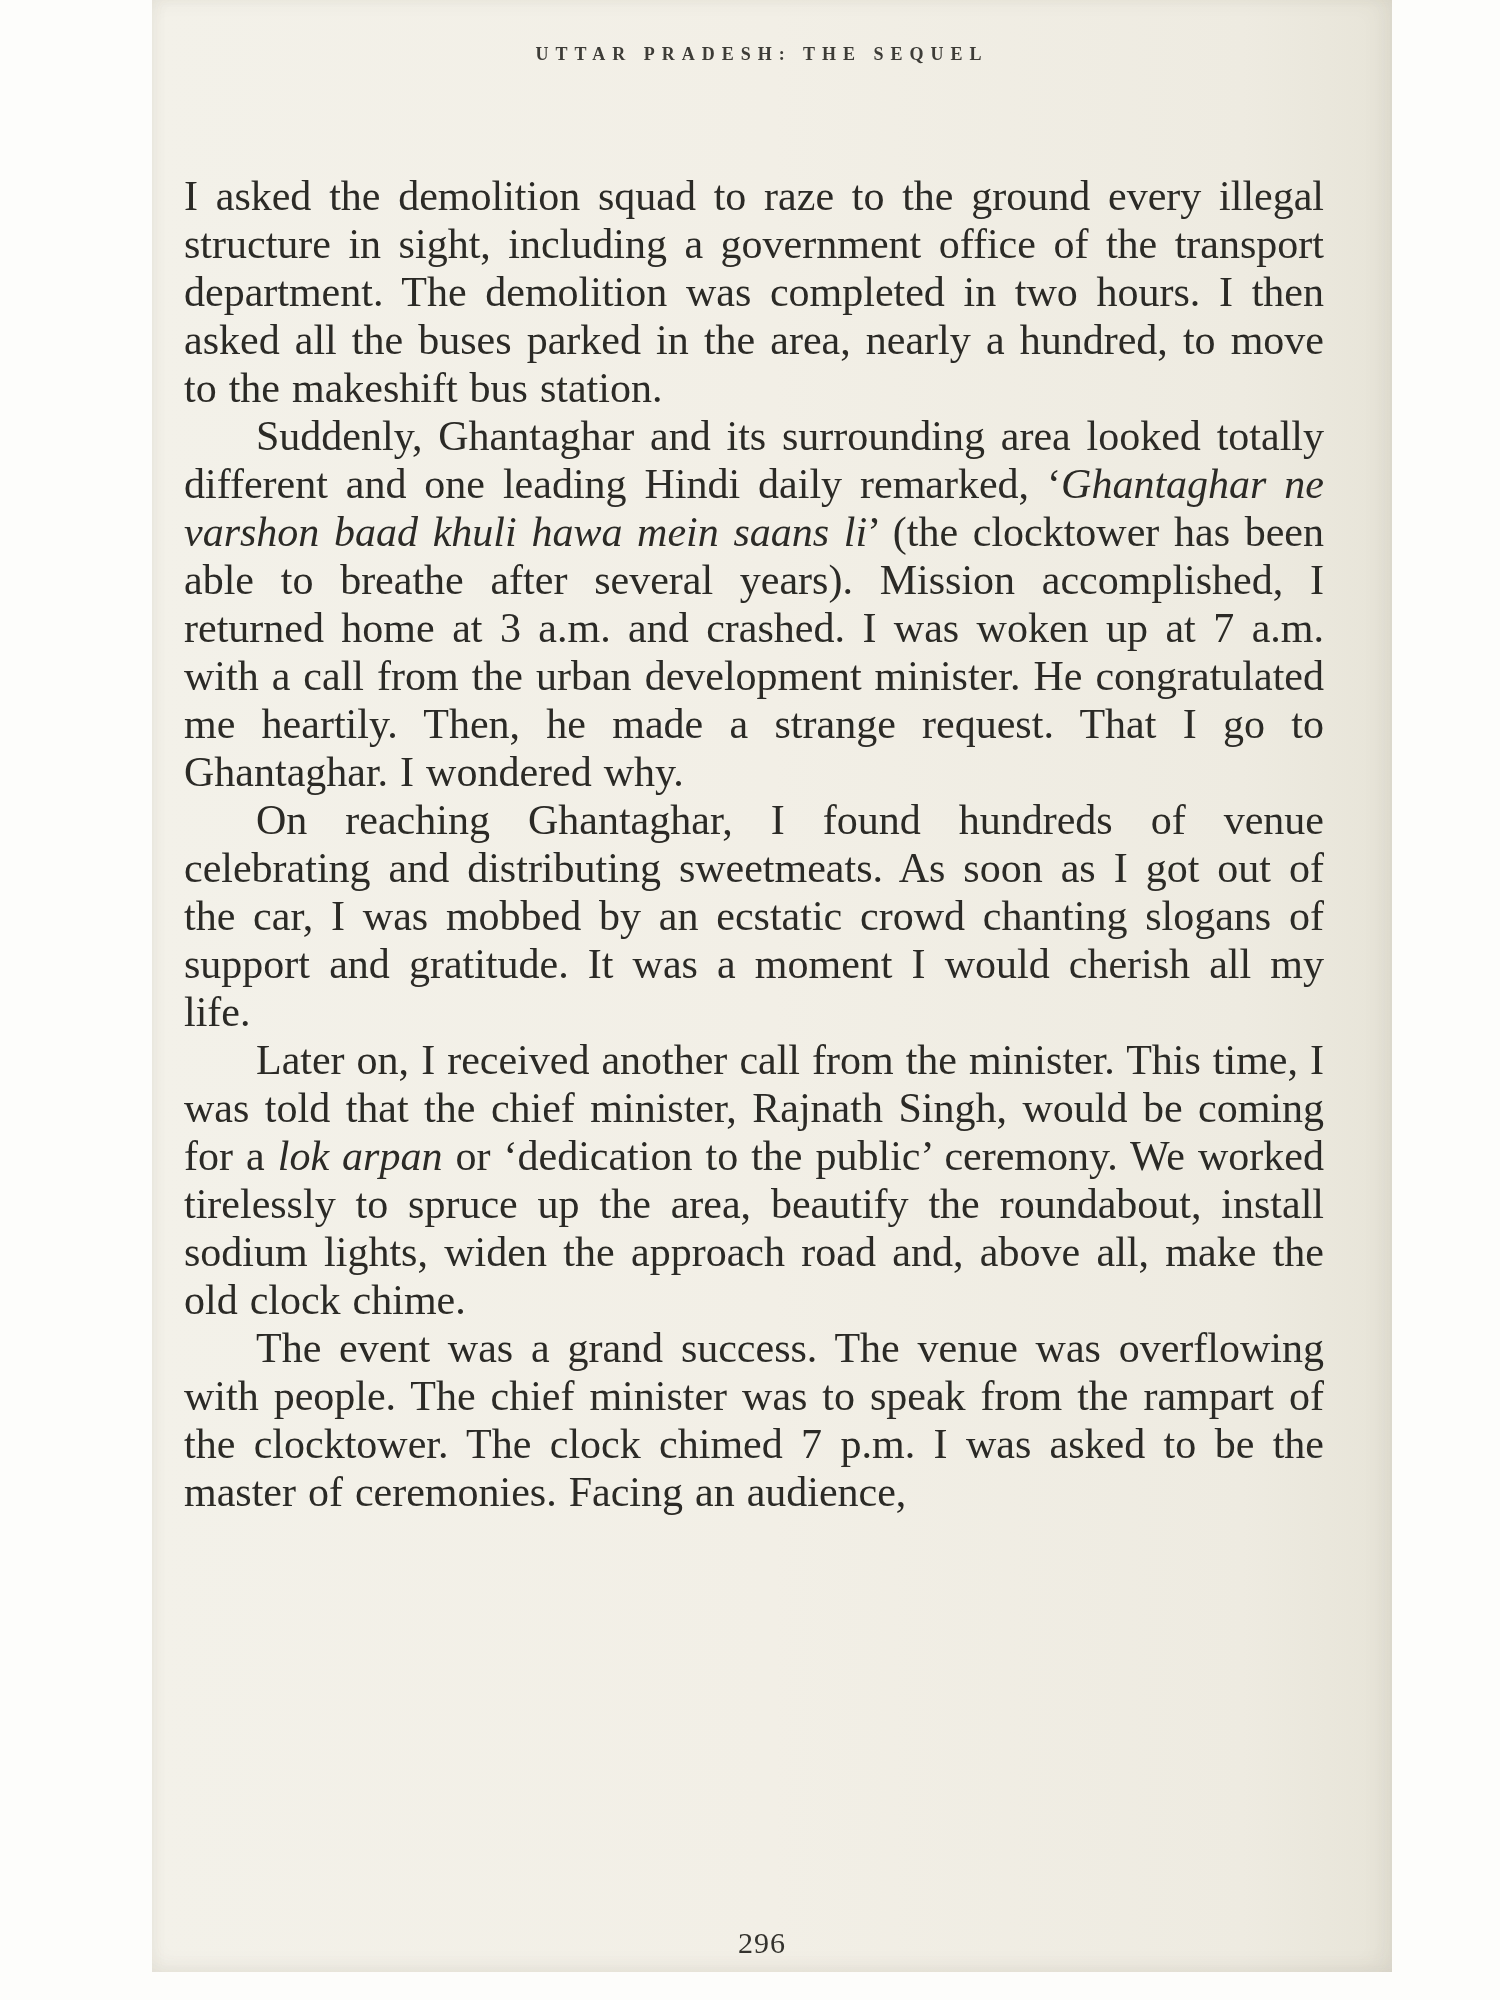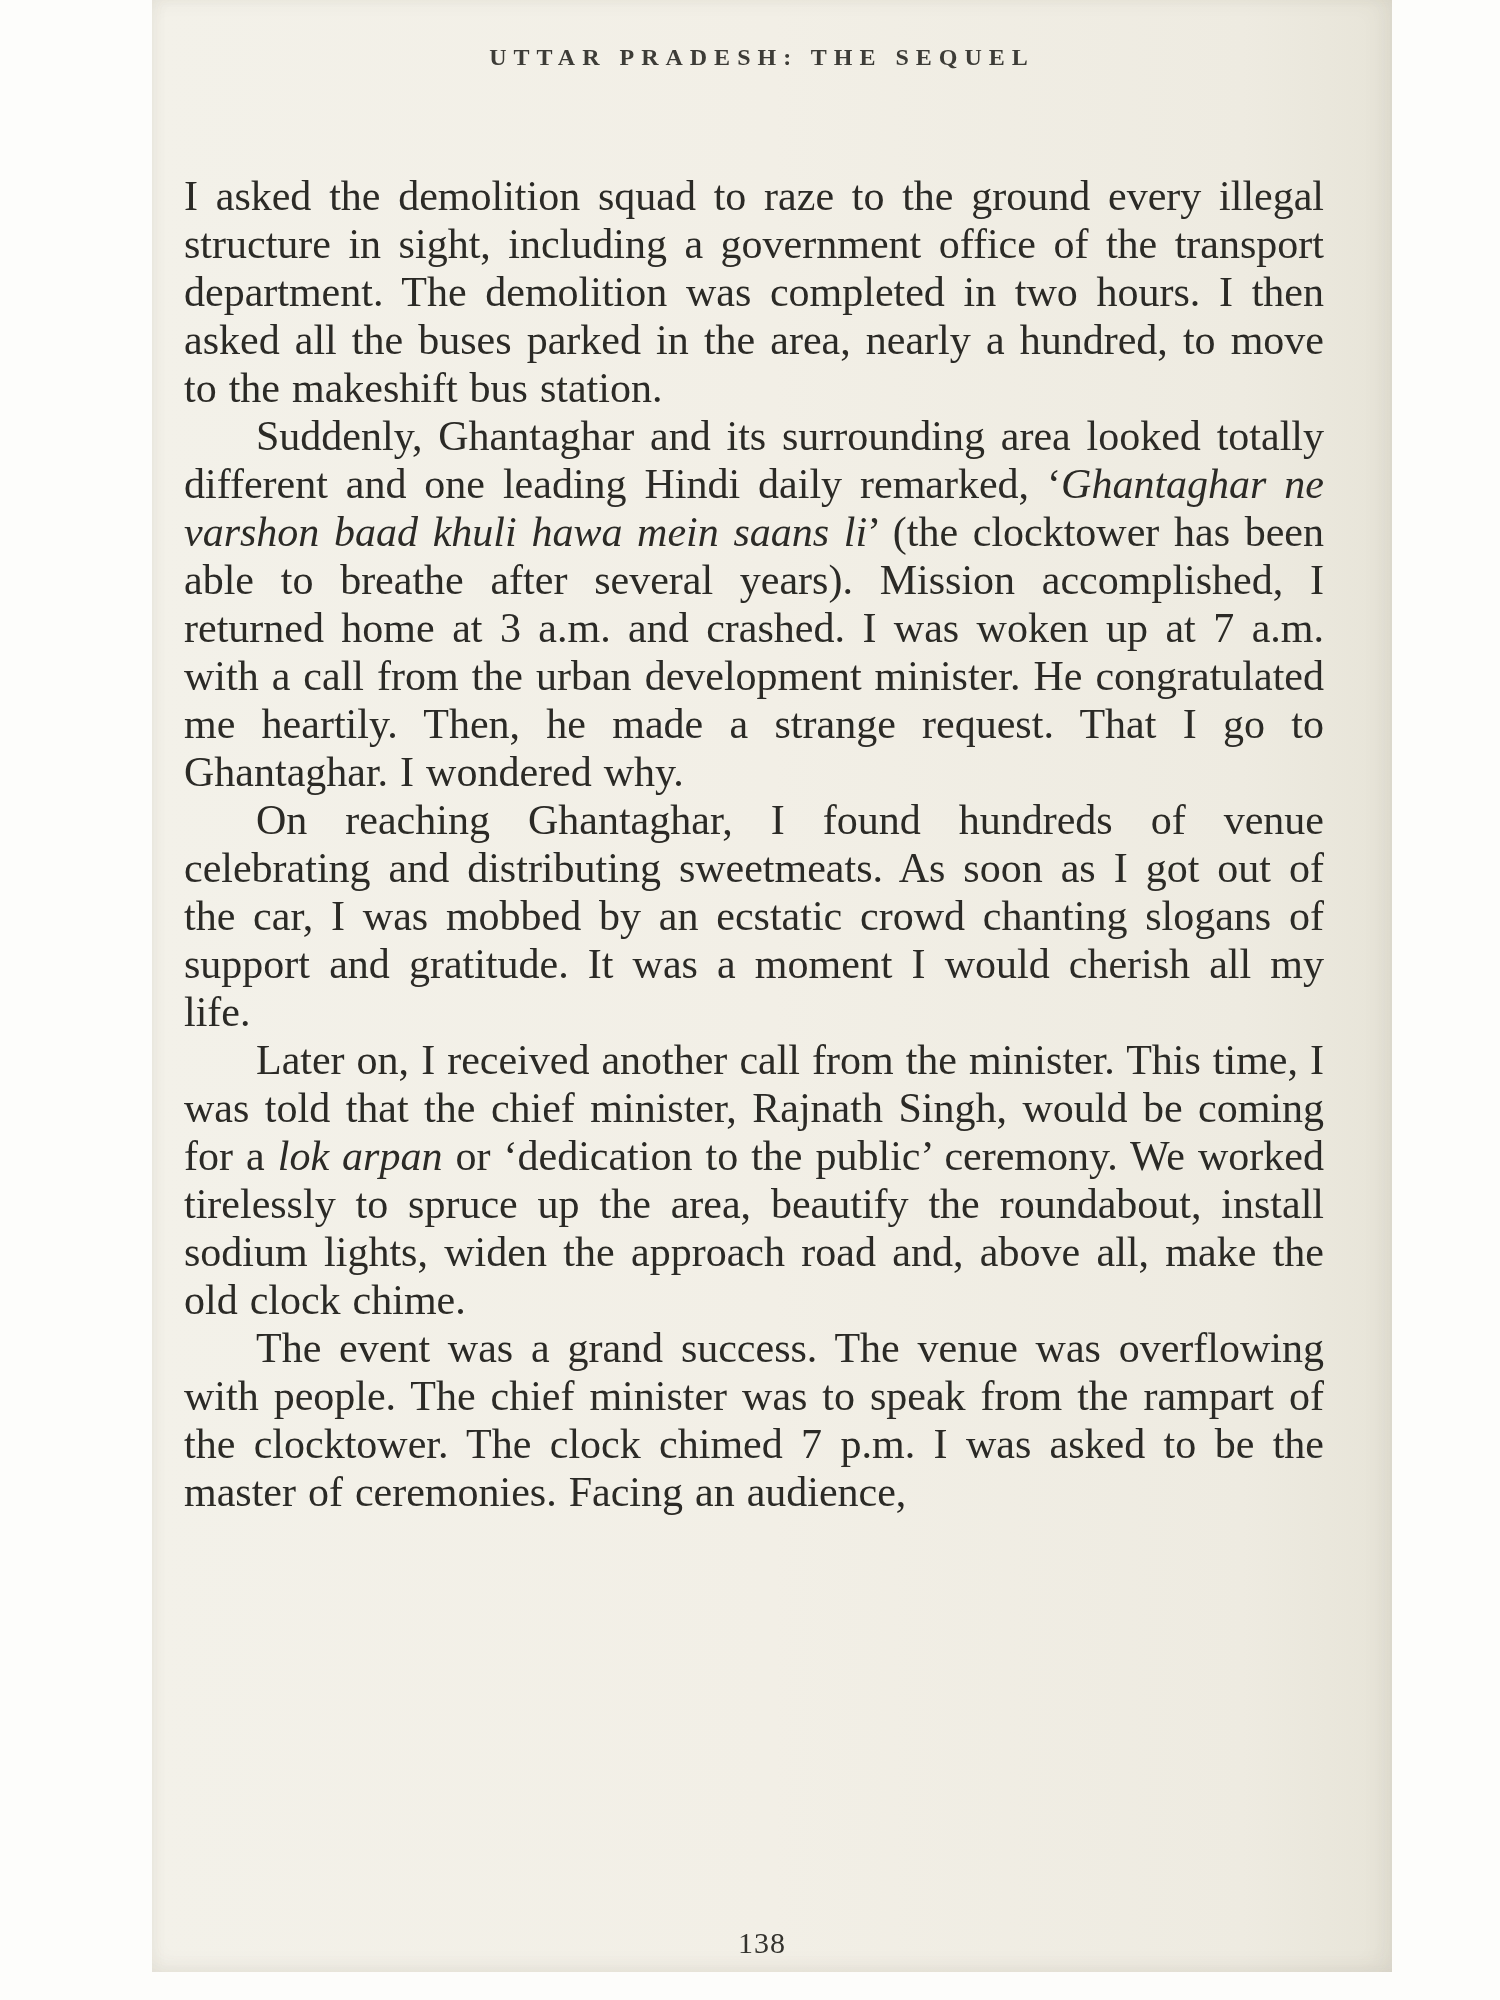--- a/index.html
+++ b/index.html
@@ -20,21 +20,21 @@
     box-shadow: inset -10px 0 22px rgba(90,85,70,0.06),
                 inset 5px 0 12px rgba(90,85,70,0.03),
                 inset 0 -8px 20px rgba(90,85,70,0.04);
   }
   .running-head {
     position: absolute;
     left: 40px;
     top: 44px;
     width: 1140px;
     text-align: center;
-    font-size: 24px;
+    font-size: 18px;
     font-weight: 600;
     letter-spacing: 7px;
     color: #3d3c37;
   }
   .body-text {
     position: absolute;
     left: 32px;
     top: 172px;
     width: 1140px;
     font-size: 42px;
@@ -71,15 +71,15 @@
     <p class="para"><span>Suddenly, Ghantaghar and its surrounding area looked totally different and one leading Hindi daily remarked, ‘</span><em>Ghantaghar ne varshon baad khuli hawa mein saans li</em><span>’ (the clocktower has been able to breathe after several years). Mission accomplished, I returned home at 3 a.m. and crashed. I was woken up at 7 a.m. with a call from the urban development minister. He congratulated me heartily. Then, he made a strange request. That I go to Ghantaghar. I wondered why.</span></p>
 
     <p class="para"><span>On reaching Ghantaghar, I found hundreds of venue celebrating and distributing sweetmeats. As soon as I got out of the car, I was mobbed by an ecstatic crowd chanting slogans of support and gratitude. It was a moment I would cherish all my life.</span></p>
 
     <p class="para"><span>Later on, I received another call from the minister. This time, I was told that the chief minister, Rajnath Singh, would be coming for a </span><em>lok arpan</em><span> or ‘dedication to the public’ ceremony. We worked tirelessly to spruce up the area, beautify the roundabout, install sodium lights, widen the approach road and, above all, make the old clock chime.</span></p>
 
     <p class="para"><span>The event was a grand success. The venue was overflowing with people. The chief minister was to speak from the rampart of the clocktower. The clock chimed 7 p.m. I was asked to be the master of ceremonies. Facing an audience,</span></p>
 
   </div>
 
-  <div class="page-number">138</div>
+  <div class="page-number">296</div>
 
 </div>
 
 </body></html>

